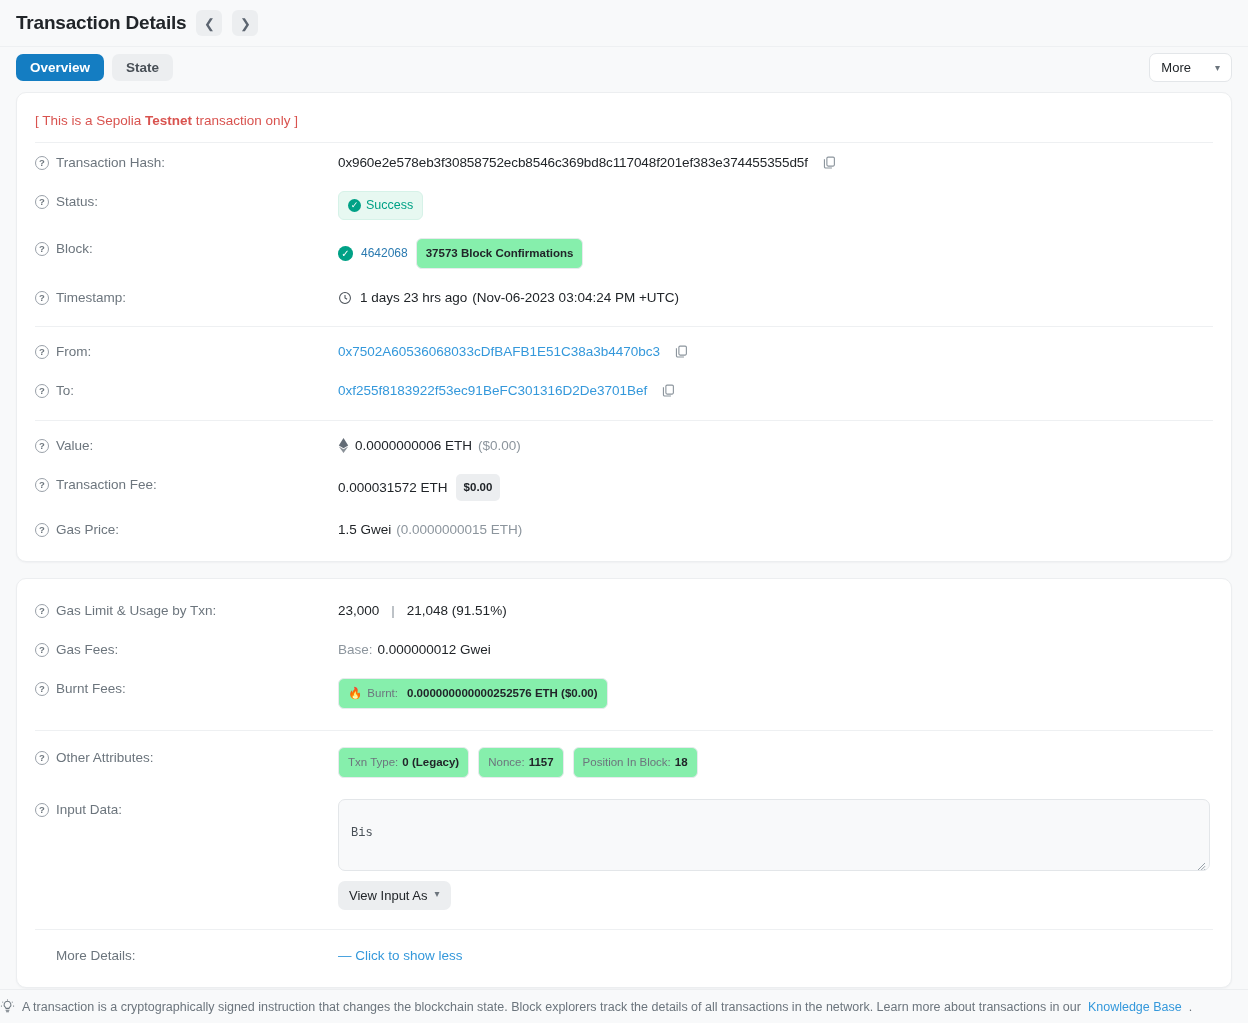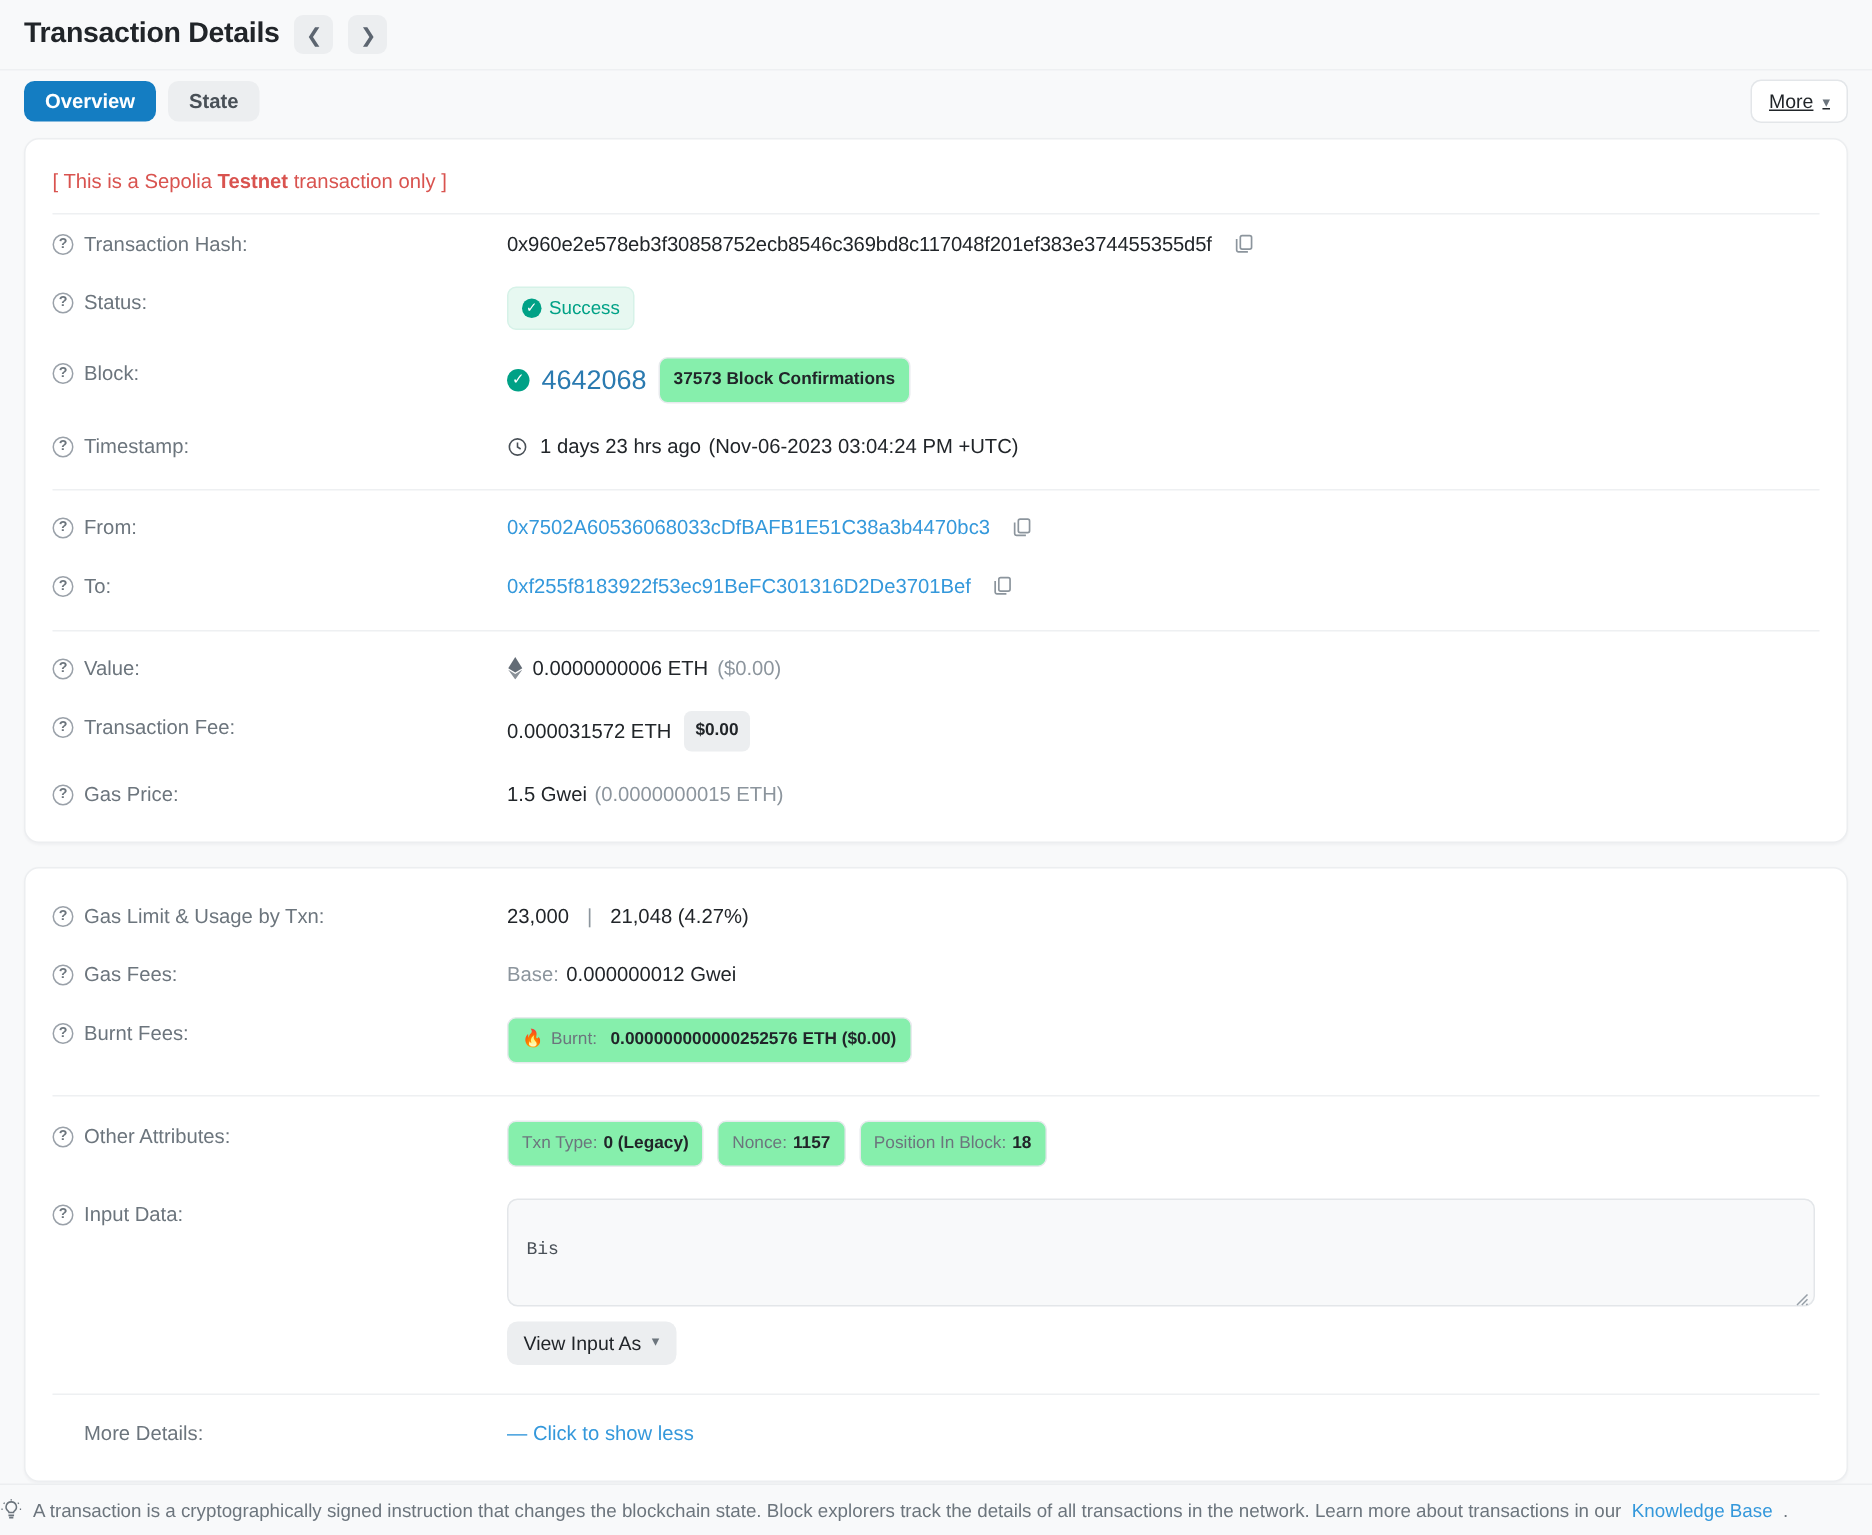--- a/index.html
+++ b/index.html
@@ -38,21 +38,21 @@
     padding: 7px 14px; border-radius: 7px; cursor: pointer;
     border: none; line-height: 1;
   }
   .tab.active { background: #147dc2; color: #ffffff; }
   .tab.inactive { background: #eceef0; color: #495057; margin-left: 8px; }
   .spacer { flex: 1; }
   .more-btn {
     font-size: 13px; color: #212529; background: #ffffff;
     border: 1px solid #e3e6e9; border-radius: 7px;
     padding: 6px 11px; cursor: pointer;
-    display: inline-flex; align-items: center; gap: 6px; text-decoration: underline;
+    display: inline-flex; align-items: center; gap: 24px;
   }
   .chev { font-size: 10px; color: #6c757d; }
 
   
   .content { padding: 0 16px; }
   .card {
     background: #ffffff;
     border: 1px solid #eceef0;
     border-radius: 10px;
     box-shadow: 0 1px 2px rgba(16,24,40,0.04);
@@ -103,21 +103,21 @@
     font-size: 12.5px;
   }
   .check-circle {
     width: 13px; height: 13px; border-radius: 50%;
     background: #00a186; color: #ffffff;
     display: inline-flex; align-items: center; justify-content: center;
     font-size: 9px; line-height: 1;
   }
   .check-circle.big { width: 15px; height: 15px; font-size: 10px; }
 
-  .block-link { color: #2a7ab0; font-size: 18px; text-decoration: none; cursor: pointer; }
+  .block-link { color: #2a7ab0; font-size: 12px; text-decoration: none; cursor: pointer; }
 
   .pill {
     display: inline-flex; align-items: center;
     background: #86efac; border: 1px solid #e7eaed;
     border-radius: 6px; padding: 4px 9px;
     font-size: 11.5px; font-weight: bold; color: #212529;
   }
   .pill .pill-key { font-weight: normal; color: #6c757d; margin-right: 4px; }
 
   .addr-link { color: #3498db; text-decoration: none; font-size: 13.5px; cursor: pointer; }
@@ -337,21 +337,21 @@
     <div class="card" style="padding-top:12px;">
 
       <div class="row">
         <div class="label">
           <span class="help-icon">?</span>
           <span>Gas Limit &amp; Usage by Txn:</span>
         </div>
         <div class="value" style="gap:12px;align-items:flex-end;">
           <span>23,000</span>
           <span class="muted">|</span>
-          <span>21,048 (4.27%)</span>
+          <span>21,048 (91.51%)</span>
         </div>
       </div>
 
       <div class="row">
         <div class="label">
           <span class="help-icon">?</span>
           <span>Gas Fees:</span>
         </div>
         <div class="value" style="gap:5px;">
           <span class="muted">Base:</span>

